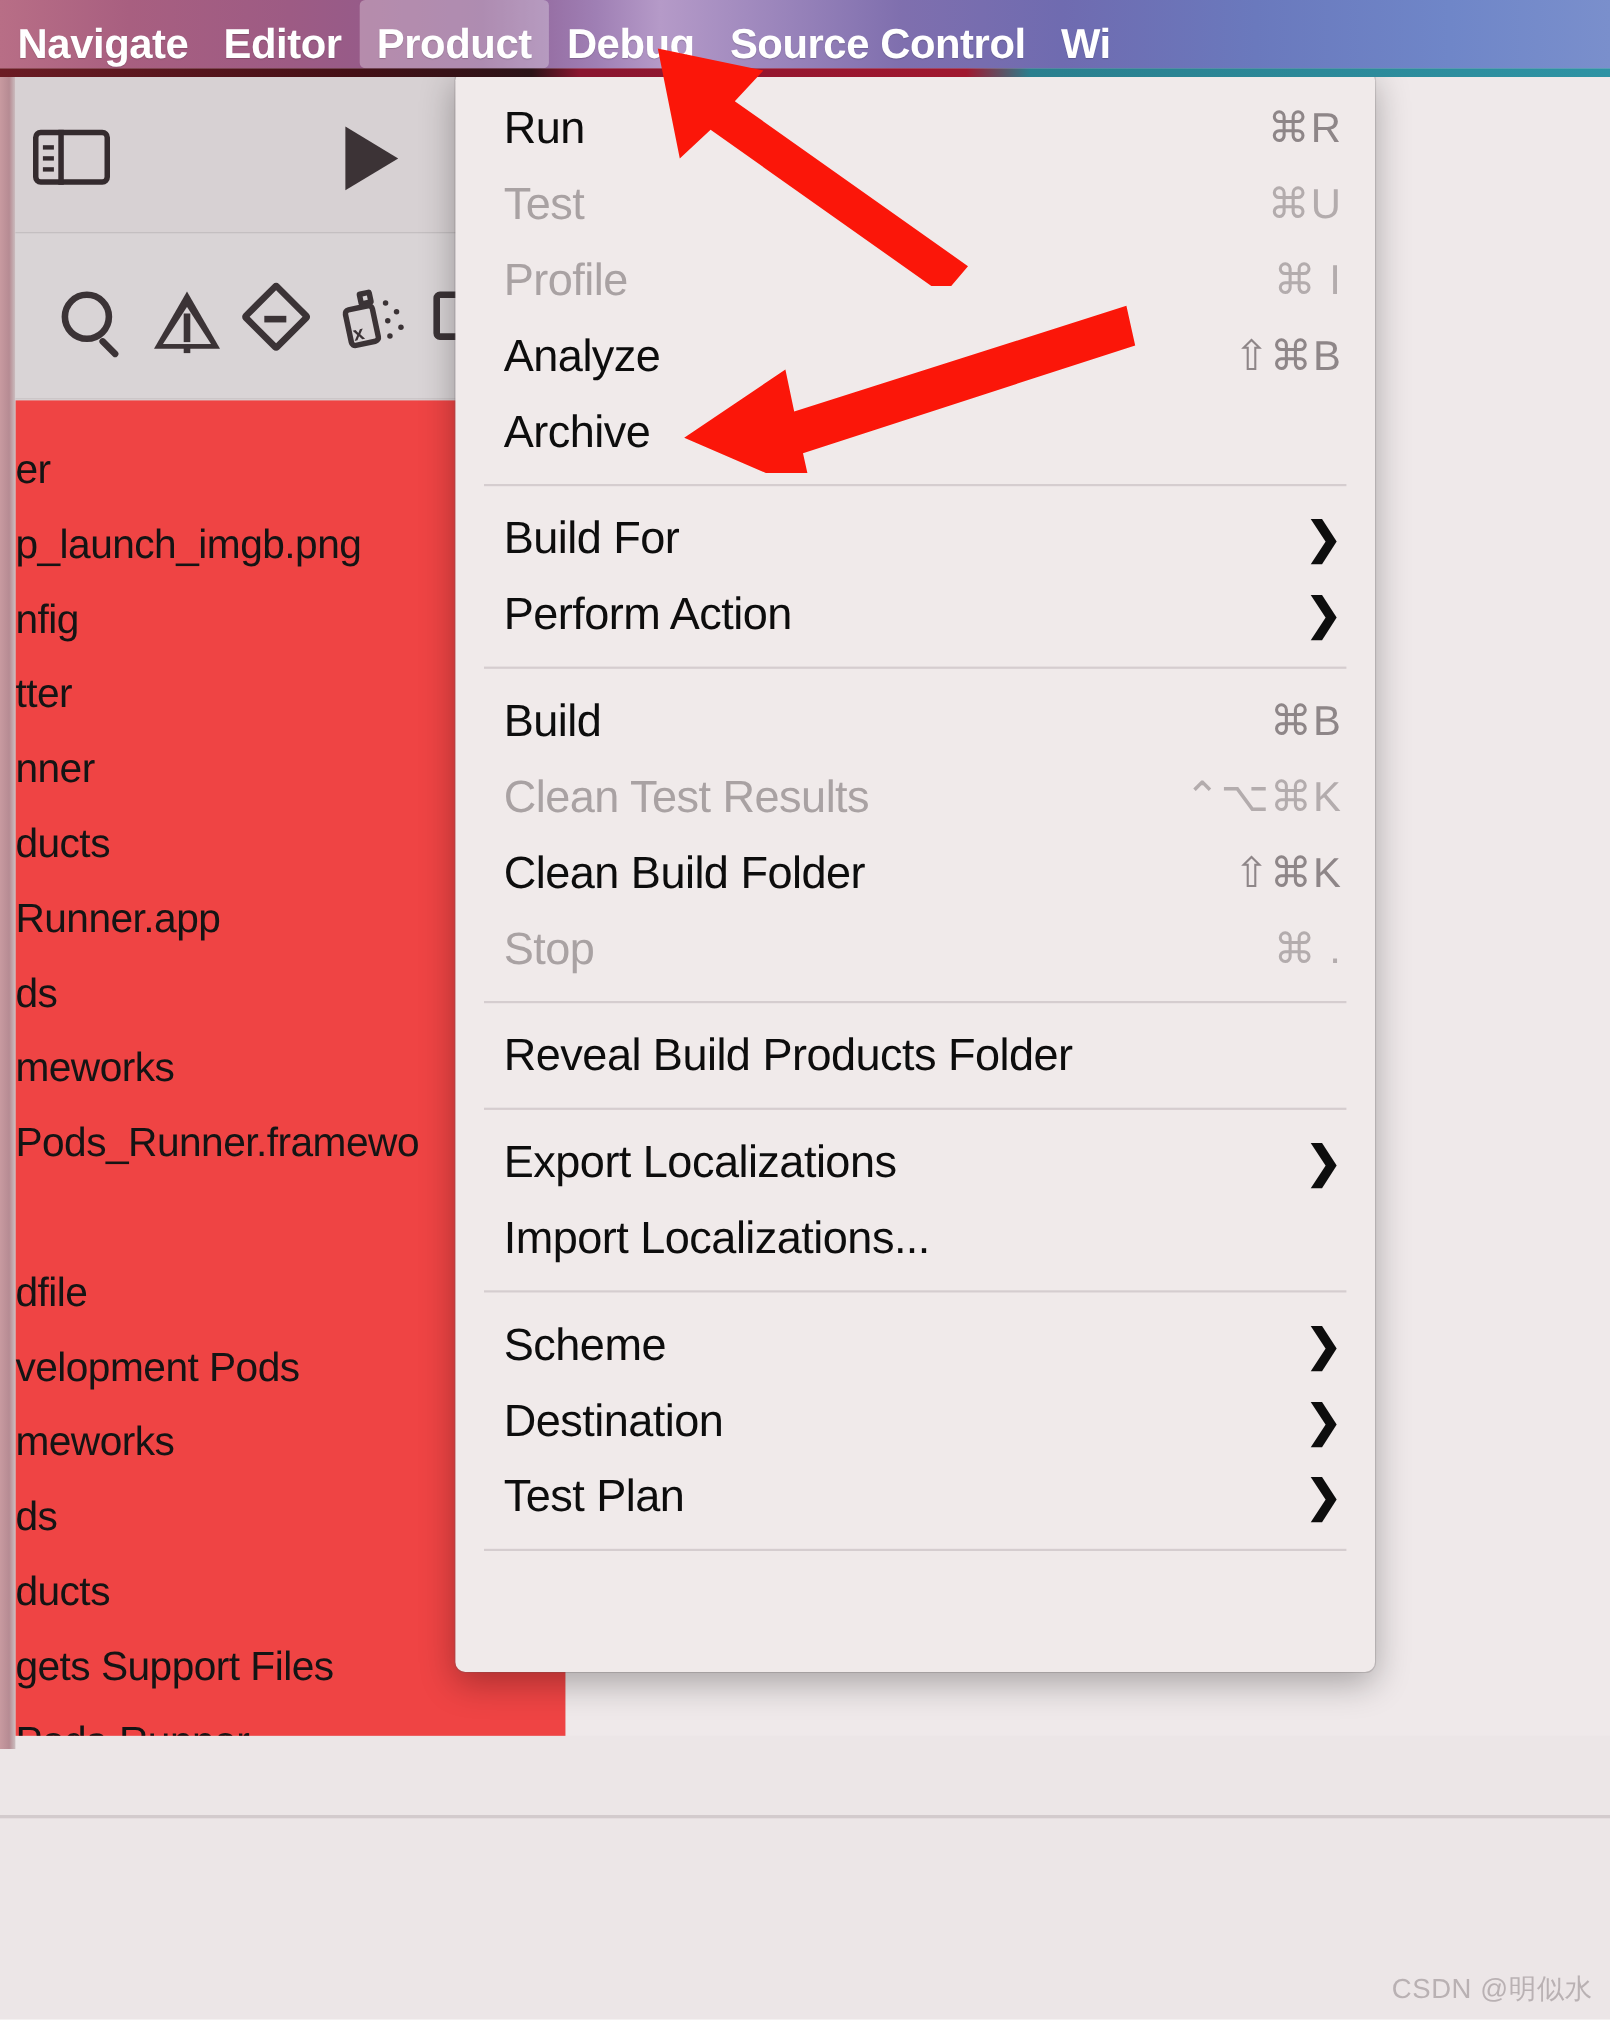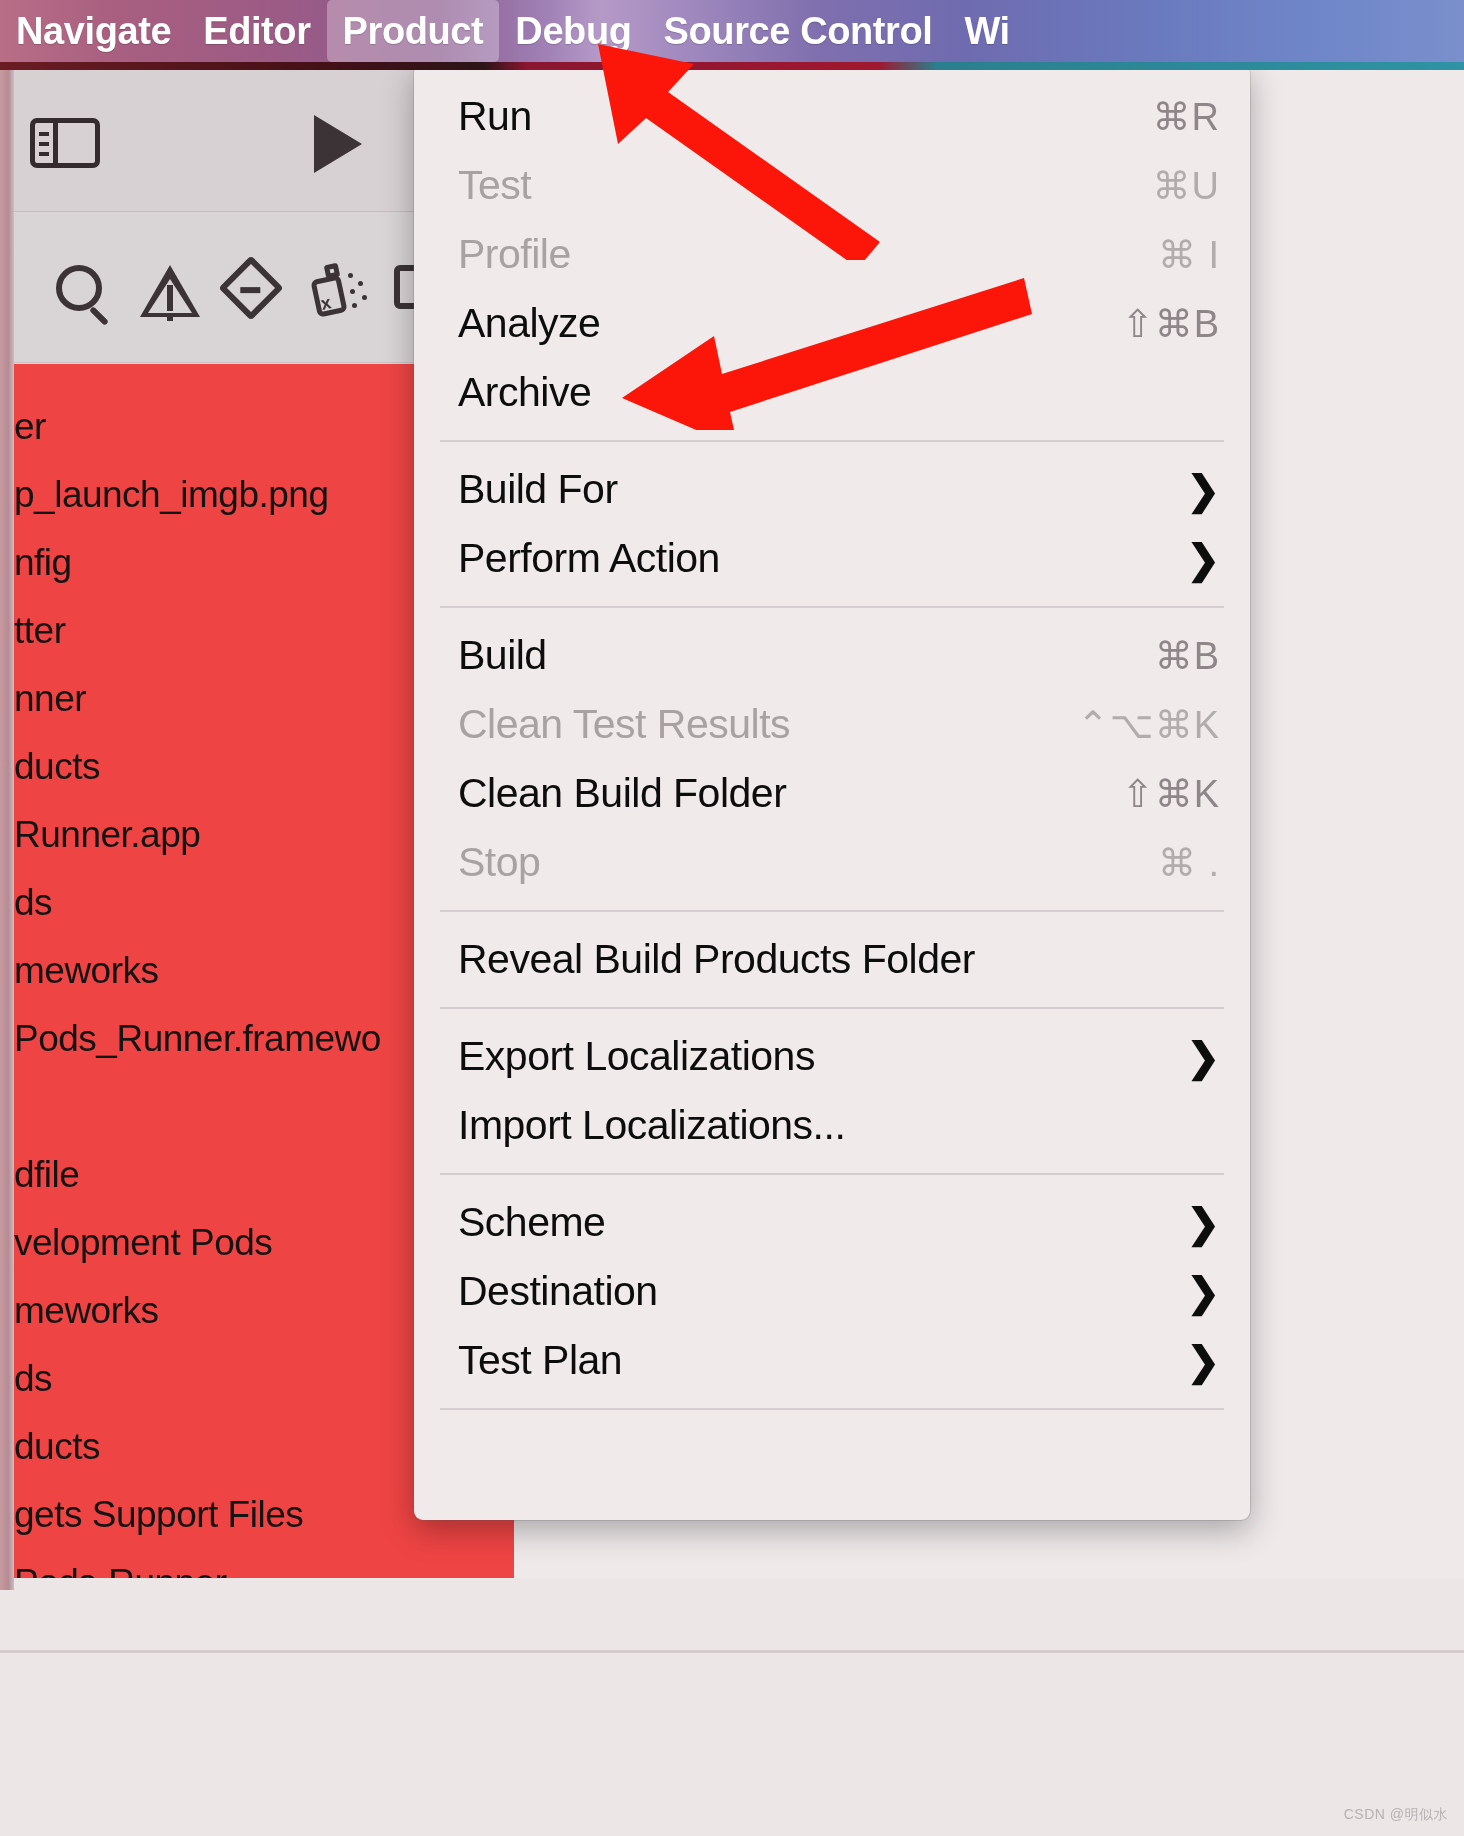--- a/index.html
+++ b/index.html
@@ -41,21 +41,21 @@
     display: flex;
     align-items: center;
     z-index: 40;
     overflow: hidden;
   }
   #menubar .mi {
     font-size: 38px;
     font-weight: 700;
     color: #ffffff;
     letter-spacing: -0.4px;
-    padding: 0 16px;
+    padding: 10px 16px;
     line-height: 62px;
     height: 62px;
     white-space: nowrap;
     text-shadow: 0 1px 1px rgba(0,0,0,0.18);
   }
   #menubar .mi.active {
     background: rgba(255,255,255,0.30);
     border-radius: 5px;
   }
 
@@ -254,21 +254,21 @@
     margin: 13px 26px 13px 26px;
   }
 
   
   .arrow { position: absolute; z-index: 60; }
 
   
   #watermark {
     position: absolute;
     right: 16px; bottom: 12px;
-    font-size: 14px;
+    font-size: 25px;
     color: #b9b1b3;
     z-index: 70;
     letter-spacing: 0.5px;
   }
 </style>
 </head>
 <body>
 
 <div id="screen">
 

